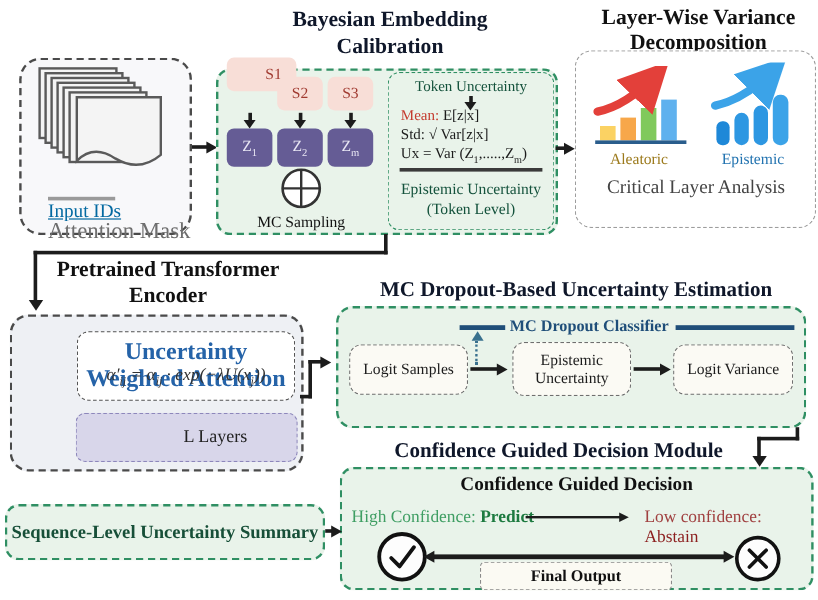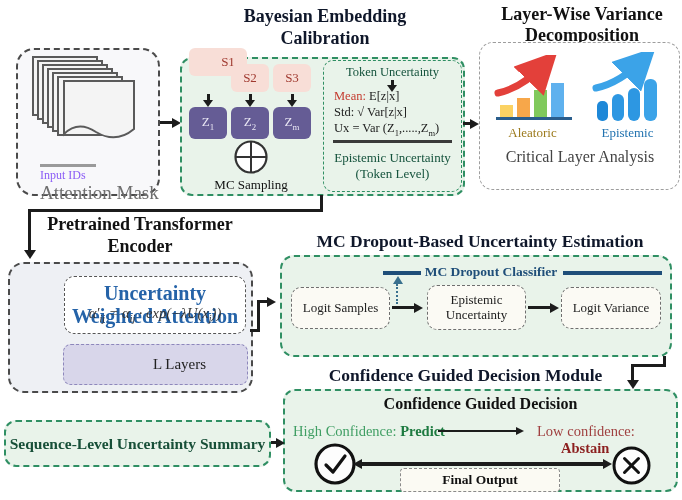--- a/index.html
+++ b/index.html
@@ -44,21 +44,21 @@
       <rect x="7" y="3" width="64" height="58"></rect>
       <rect x="12" y="7" width="64" height="58"></rect>
       <rect x="17" y="11" width="64" height="58"></rect>
       <rect x="22" y="15" width="64" height="58"></rect>
       <rect x="27" y="19" width="64" height="58"></rect>
       <rect x="32" y="23" width="64" height="58"></rect>
       <path d="M38,27 H108 V75 Q90,90 70,78 Q52,66 38,80 Z"></path>
     </g>
   </svg>
   <div class="abs" style="left:40px;top:164px;width:56px;height:3px;background:#9a9a9a;"></div>
-  <div class="abs" style="left:40px;top:168px;font-size:12px;color:#8b5cf6;">Input IDs</div>
+  <div class="abs" style="left:40px;top:168px;font-size:16px;color:#0369a1;text-decoration:underline;">Input IDs</div>
   <div class="abs" style="left:40px;top:182px;font-size:19px;color:#6e6e6e;">Attention Mask</div>
 
   <div class="hline" style="left:160px;top:121px;width:13px;"></div>
   <div class="tri-r" style="left:172px;top:117.5px;"></div>
 
   <div class="abs green-panel" style="left:180px;top:57px;width:285px;height:139px;"></div>
 
   <div class="sbox ctr" style="left:189px;top:48px;padding-left:20px;">S1</div>
   <div class="sbox ctr" style="left:231px;top:64px;">S2</div>
   <div class="sbox ctr" style="left:273px;top:64px;">S3</div>
@@ -180,21 +180,21 @@
 
   <div class="abs green-panel" style="left:283px;top:389px;width:395px;height:103px;"></div>
   <div class="abs ctr" style="left:283px;top:395px;width:395px;font-size:16px;font-weight:bold;color:#111;">Confidence Guided Decision</div>
 
   <div class="abs" style="left:293px;top:423px;font-size:14.5px;">
     <span style="color:#3f9e63;">High Confidence: </span><span style="color:#1d7a40;font-weight:bold;">Predict</span>
   </div>
   <div class="hline" style="left:438px;top:430px;width:80px;height:2px;"></div>
   <div class="tri-r" style="left:516px;top:426.5px;border-top-width:4.5px;border-bottom-width:4.5px;border-left-width:8px;"></div>
   <div class="abs" style="left:537px;top:423px;font-size:14.5px;">
-    <span style="color:#a04040;">Low confidence: </span><span style="color:#8c1f1f;font-weight:bold;margin-left:24px;">Abstain</span>
+    <span style="color:#a04040;">Low confidence: </span><span style="color:#8c1f1f;font-weight:normal;">Abstain</span>
   </div>
 
   <svg class="abs" style="left:313px;top:442px;" width="44" height="44" viewBox="0 0 44 44">
     <circle cx="22" cy="22" r="19" fill="#fdfdfd" stroke="#111" stroke-width="3.2"></circle>
     <path d="M13,23 L20,30 L32,14" fill="none" stroke="#111" stroke-width="3.2" stroke-linecap="round" stroke-linejoin="round"></path>
   </svg>
   <svg class="abs" style="left:611px;top:445px;" width="41" height="41" viewBox="0 0 41 41">
     <circle cx="20.5" cy="20.5" r="17.5" fill="#fdfdfd" stroke="#111" stroke-width="3"></circle>
     <line x1="13.5" y1="13.5" x2="27.5" y2="27.5" stroke="#111" stroke-width="3" stroke-linecap="round"></line>
     <line x1="27.5" y1="13.5" x2="13.5" y2="27.5" stroke="#111" stroke-width="3" stroke-linecap="round"></line>

